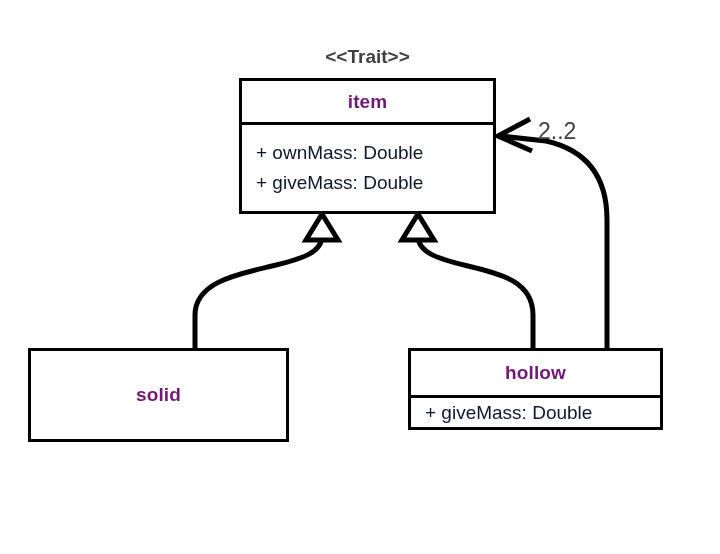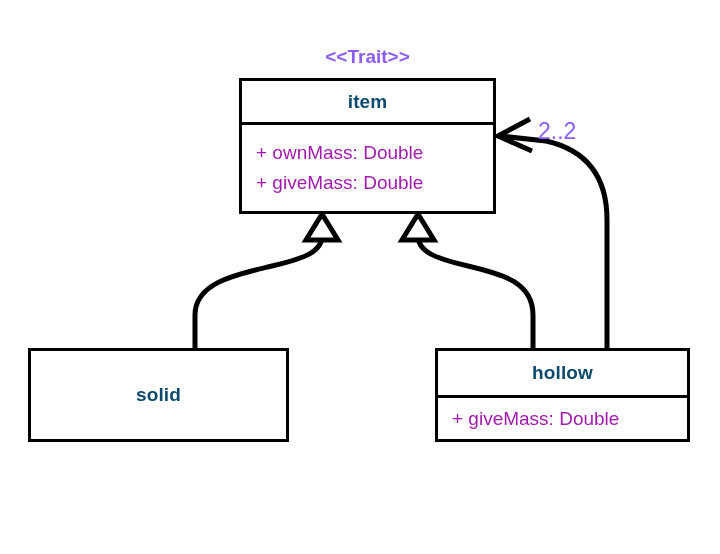--- a/index.html
+++ b/index.html
@@ -35,34 +35,34 @@
     display: flex;
     flex-direction: column;
     z-index: 3;
   }
   .uml-name-row {
     box-sizing: border-box;
     display: flex;
     align-items: center;
     justify-content: center;
     font-weight: bold;
-    color: #0c4a6e;
+    color: #701a75;
     letter-spacing: 0.1px;
   }
   .uml-attr-row {
     box-sizing: border-box;
     border-top: 3px solid #000000;
     display: flex;
     flex-direction: column;
     justify-content: center;
     color: #000000;
   }
   .uml-attr {
     white-space: pre;
-    color: #a21caf;
+    color: #0f172a;
   }
 
   
   #class-item {
     left: 239px;
     top: 78px;
     width: 257px;
     height: 136px;
   }
   #class-item .uml-name-row {
@@ -85,42 +85,42 @@
     width: 261px;
     height: 94px;
   }
   #class-solid .uml-name-row {
     flex: 1 1 auto;
     font-size: 19px;
   }
 
   
   #class-hollow {
-    left: 435px;
+    left: 408px;
     top: 348px;
     width: 255px;
-    height: 94px;
+    height: 82px;
   }
   #class-hollow .uml-name-row {
     height: 44px;
     font-size: 19px;
   }
   #class-hollow .uml-attr-row {
     flex: 1 1 auto;
     padding: 0 0 0 14px;
   }
   #class-hollow .uml-attr {
     font-size: 19px;
     line-height: 24px;
   }
 
   
   .float-label {
     position: absolute;
-    color: #8b5cf6;
+    color: #404040;
     white-space: pre;
     z-index: 4;
   }
   #stereotype-label {
     left: 239px;
     top: 46px;
     width: 257px;
     text-align: center;
     font-size: 19px;
     font-weight: bold;

